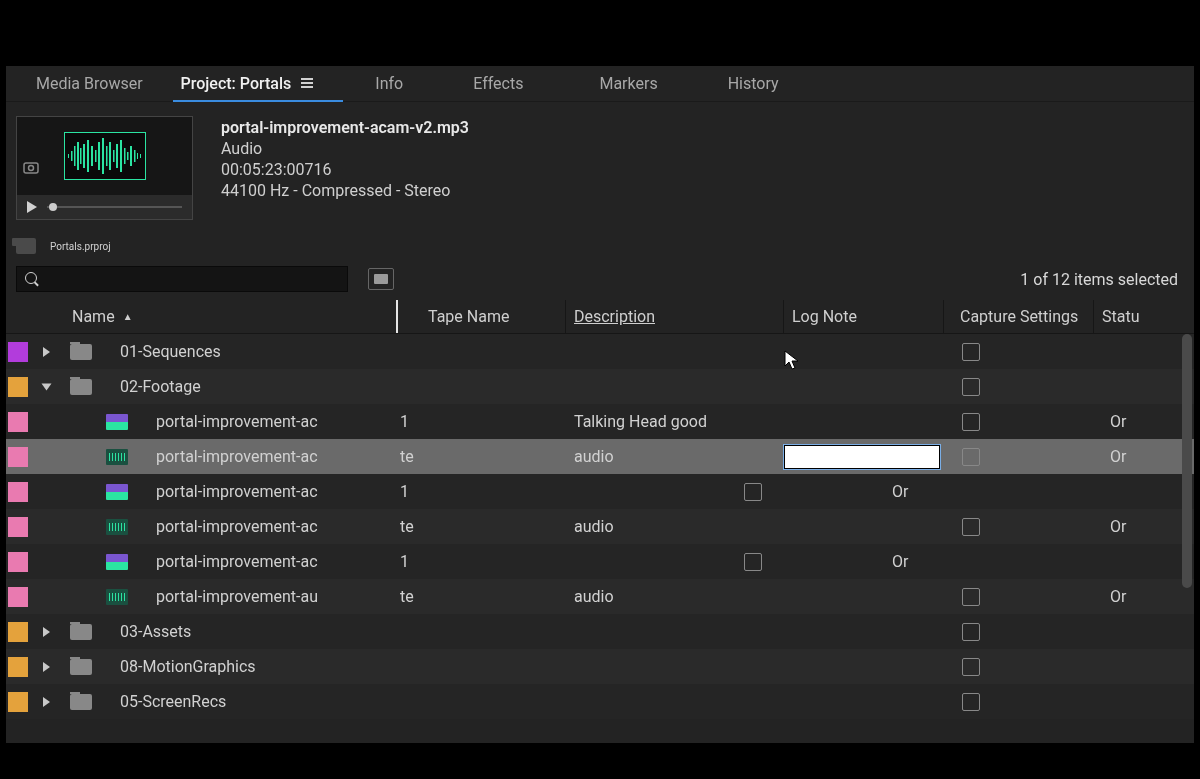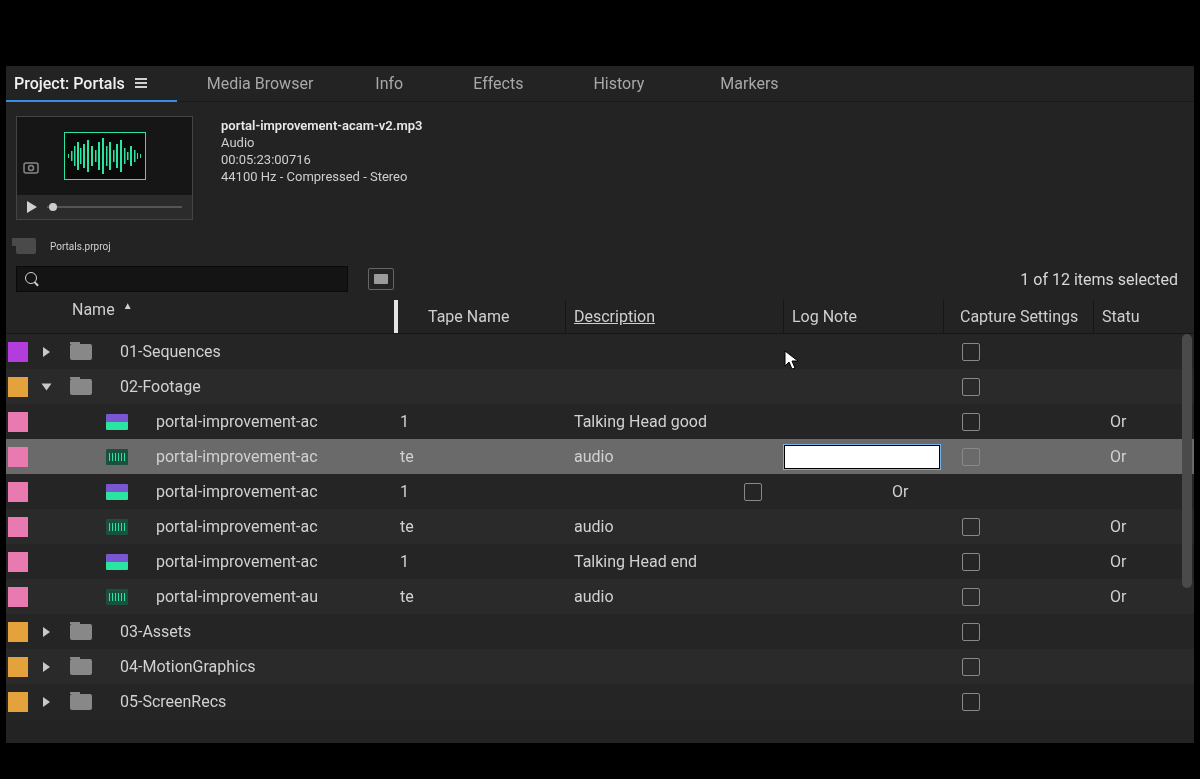--- a/index.html
+++ b/index.html
@@ -119,21 +119,21 @@
       width: 8px; height: 8px; border-radius: 50%;
       background: #ccc;
       position: absolute;
       top: -3px; left: 2px;
     }
 
     .clip-meta {
       display: flex;
       flex-direction: column;
       gap: 2px;
-      font-size: 13px;
+      font-size: 16px;
       color: #cfcfcf;
       padding-top: 2px;
     }
     .clip-meta .name { font-weight: 600; color: #e8e8e8; }
 
     .proj-row {
       display: flex;
       align-items: center;
       padding: 4px 10px;
       gap: 14px;
@@ -218,21 +218,21 @@
       display: flex;
       height: 34px;
       align-items: center;
       font-size: 16px;
       color: #cfcfcf;
       border-bottom: 1px solid #161616;
       padding-right: 16px;
     }
     .col-label { width: 22px; }
     .col-tree { width: 36px; }
-    .col-name { width: 334px; padding-left: 8px; border-right: 4px solid #e5e5e5; height: 100%; display: flex; }
+    .col-name { width: 334px; padding-left: 8px; border-right: 2px solid #e5e5e5; height: 100%; display: flex; align-items: center; }
     .col-tape { width: 168px; padding-left: 30px; border-right: 1px solid #161616; height: 100%; display: flex; align-items: center; }
     .col-desc { width: 218px; padding-left: 8px; border-right: 1px solid #161616; height: 100%; display: flex; align-items: center; text-decoration: underline; }
     .col-log  { width: 160px; padding-left: 8px; border-right: 1px solid #161616; height: 100%; display: flex; align-items: center; }
     .col-cap  { width: 150px; padding-left: 16px; border-right: 1px solid #161616; height: 100%; display: flex; align-items: center; }
     .col-stat { flex: 1; padding-left: 8px; display: flex; align-items: center; }
     .sort-ind { margin-left: 8px; font-size: 10px; }
 
     .rows {
       flex: 1;
       overflow: hidden;
@@ -358,42 +358,42 @@
       z-index: 10;
       pointer-events: none;
     }
   </style>
 </head>
 <body>
 
 <div class="panel">
 
   <div class="tabs">
+    <div class="tab" style="padding-left:30px">
+        <span>Media Browser</span>
+      </div>
     <div class="tab active">
       <span>Project: Portals</span>
       <span class="tab-menu-icon">
           <span></span>
           <span></span>
           <span></span>
         </span>
     </div>
-    <div class="tab" style="padding-left:30px">
-        <span>Media Browser</span>
-      </div>
     <div class="tab" style="padding-left:32px">
         <span>Info</span>
       </div>
     <div class="tab" style="padding-left:40px">
         <span>Effects</span>
       </div>
+    <div class="tab" style="padding-left:46px">
+        <span>Markers</span>
+      </div>
     <div class="tab" style="padding-left:40px">
         <span>History</span>
-      </div>
-    <div class="tab" style="padding-left:46px">
-        <span>Markers</span>
       </div>
   </div>
 
   <div class="preview-row">
     <div class="preview-box">
       <div class="waveform-area">
         <span class="staples">
           <svg width="16" height="12" viewBox="0 0 16 12">
               <rect x="1" y="1" width="14" height="10" rx="2" fill="none" stroke="#888" stroke-width="1.5"></rect>
               <circle cx="8" cy="6" r="2.5" fill="none" stroke="#888" stroke-width="1.5"></circle>
@@ -593,21 +593,20 @@
         <div class="row">
           <div style="width: 22px; display: flex; justify-content: center;">
             <div class="label-chip pink"></div>
           </div>
           <div class="tree-cell"></div>
           <div class="name-cell depth1">
             <div class="clip-icon video"></div>
             <span>portal-improvement-ac</span>
           </div>
           <div class="tape-cell">1</div>
-          <div class="desc-cell">Talking Head end</div>
           <div class="log-cell"></div>
           <div class="cap-cell">
             <div class="cb"></div>
           </div>
           <div class="stat-cell">Or</div>
         </div>
         <div class="row">
           <div style="width: 22px; display: flex; justify-content: center;">
             <div class="label-chip pink"></div>
           </div>
@@ -645,21 +644,21 @@
         </div>
         <div class="row">
           <div style="width: 22px; display: flex; justify-content: center;">
             <div class="label-chip orange"></div>
           </div>
           <div class="tree-cell">
             <div class="tree-arrow"></div>
           </div>
           <div class="name-cell">
             <div class="folder-icon"></div>
-            <span>04-MotionGraphics</span>
+            <span>08-MotionGraphics</span>
           </div>
           <div class="tape-cell"></div>
           <div class="desc-cell"></div>
           <div class="log-cell"></div>
           <div class="cap-cell">
             <div class="cb"></div>
           </div>
           <div class="stat-cell"></div>
         </div>
         <div class="row">

